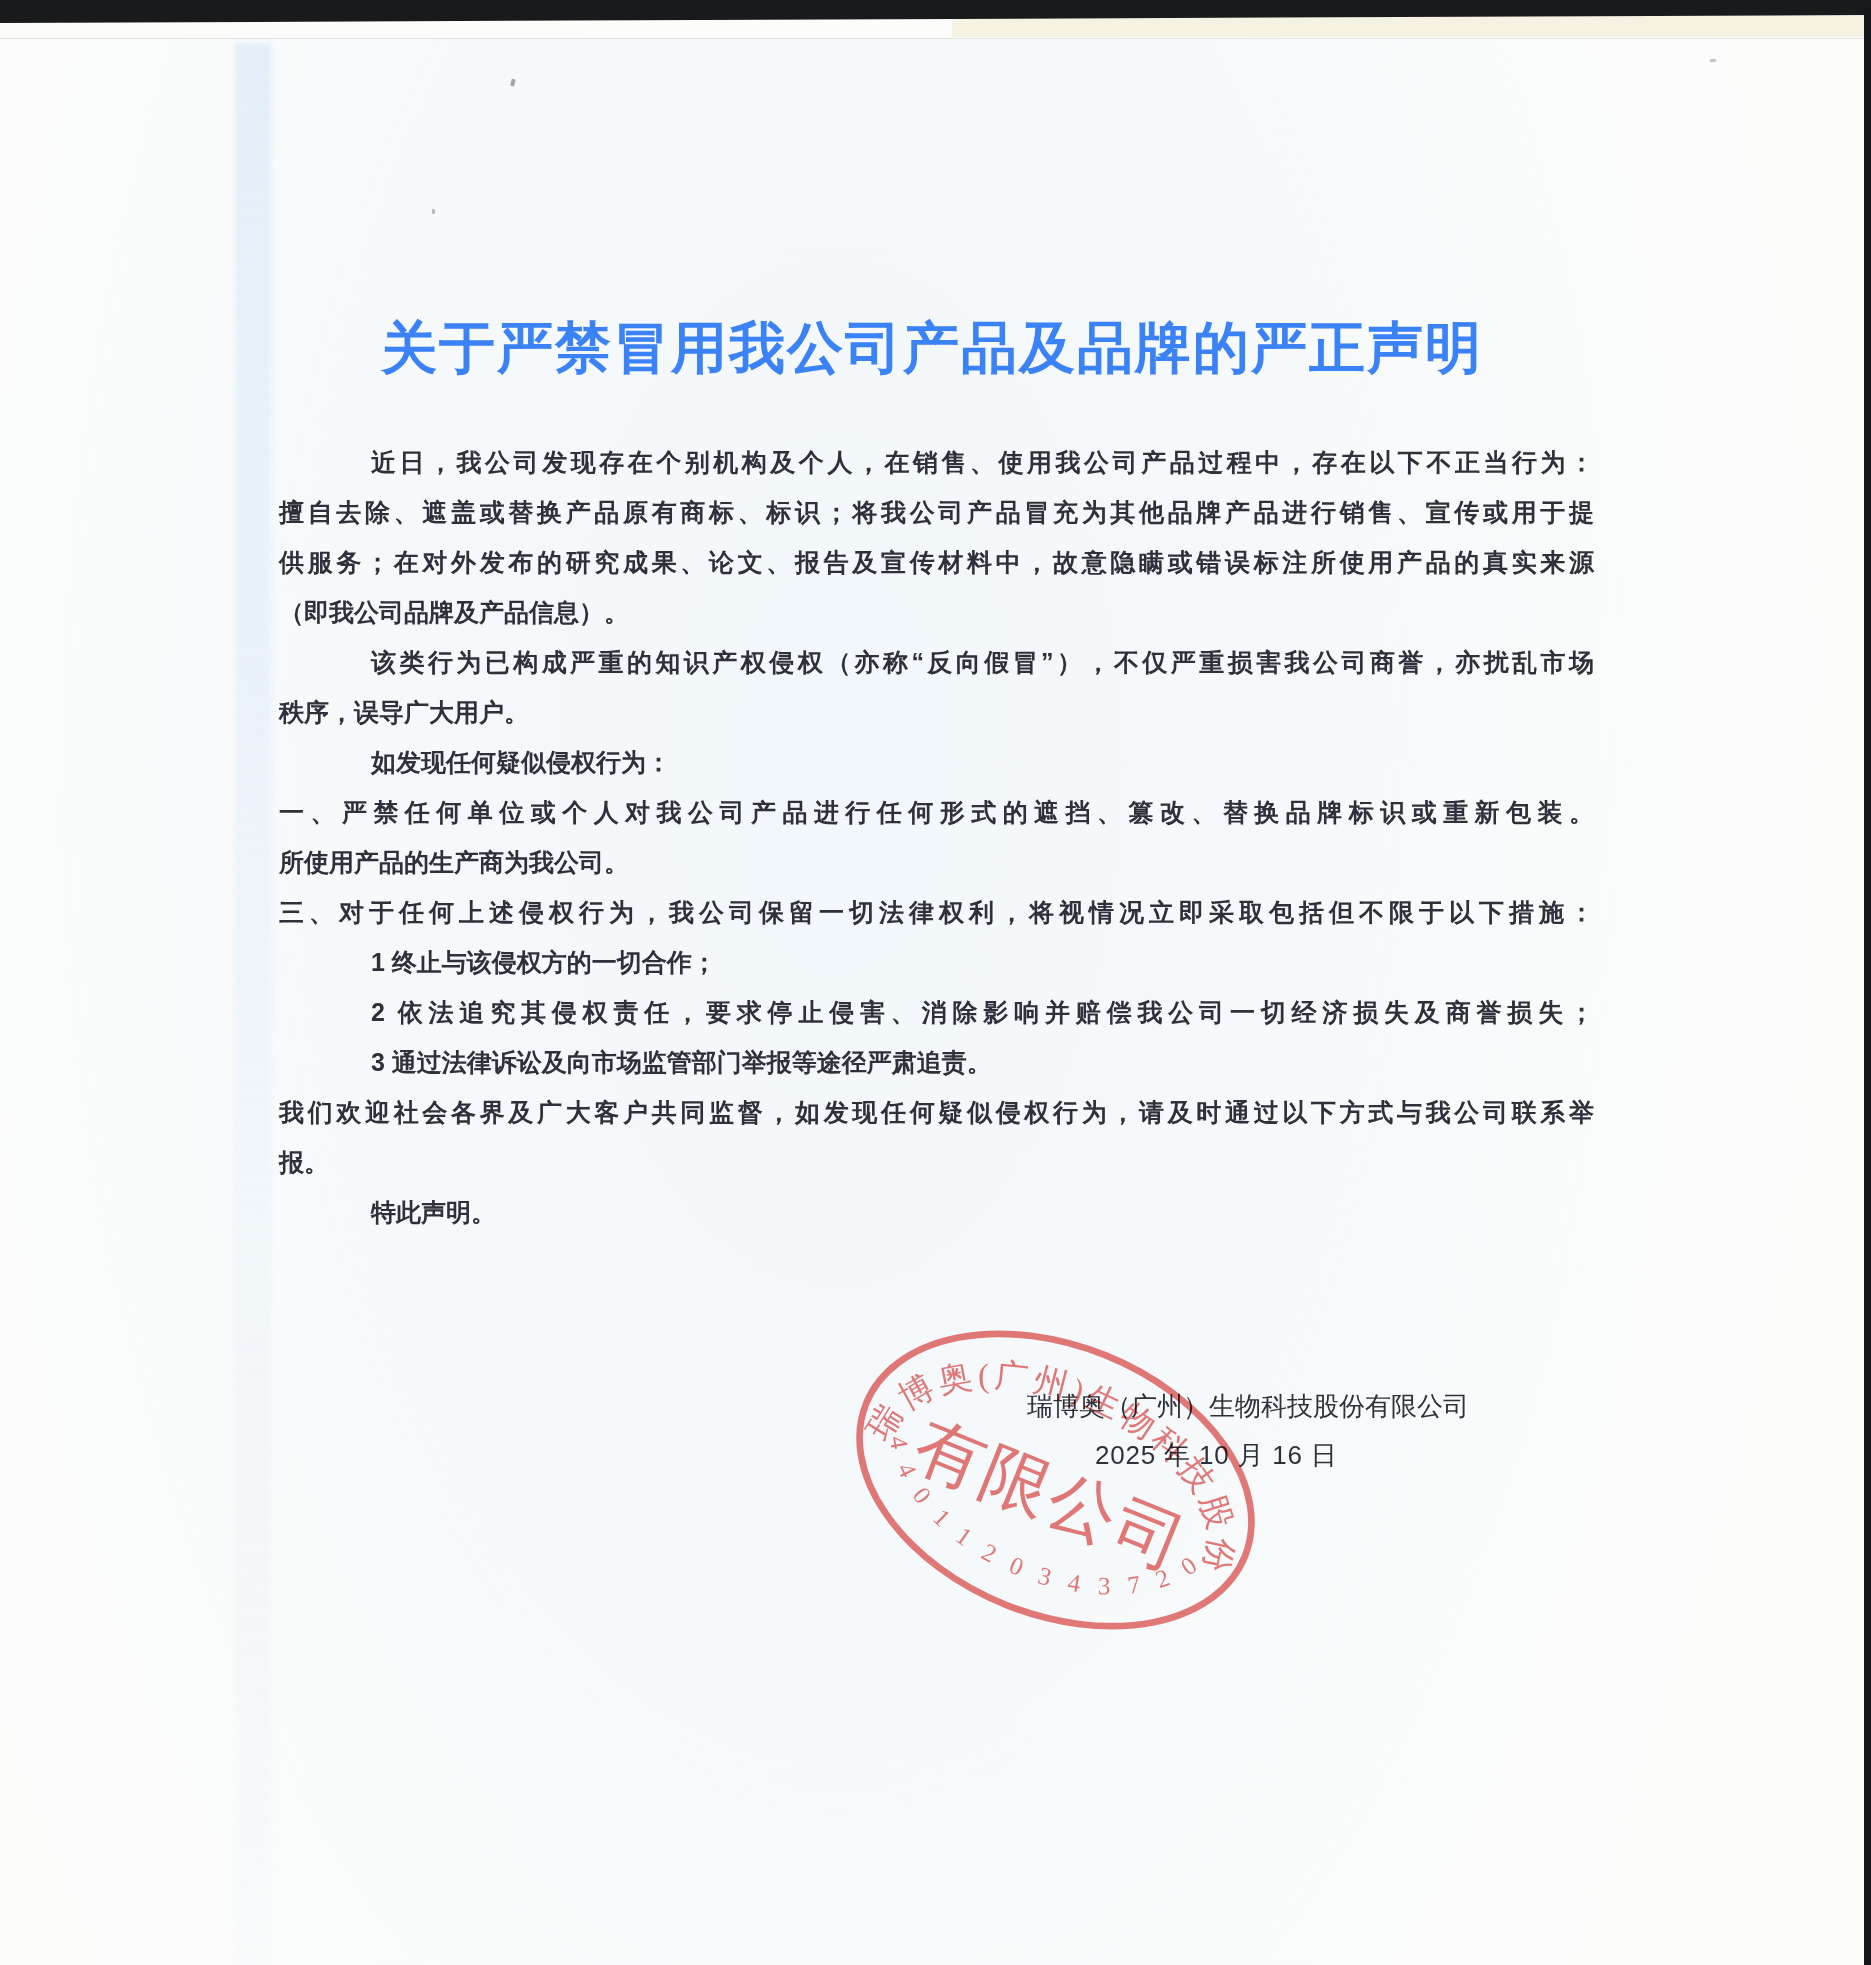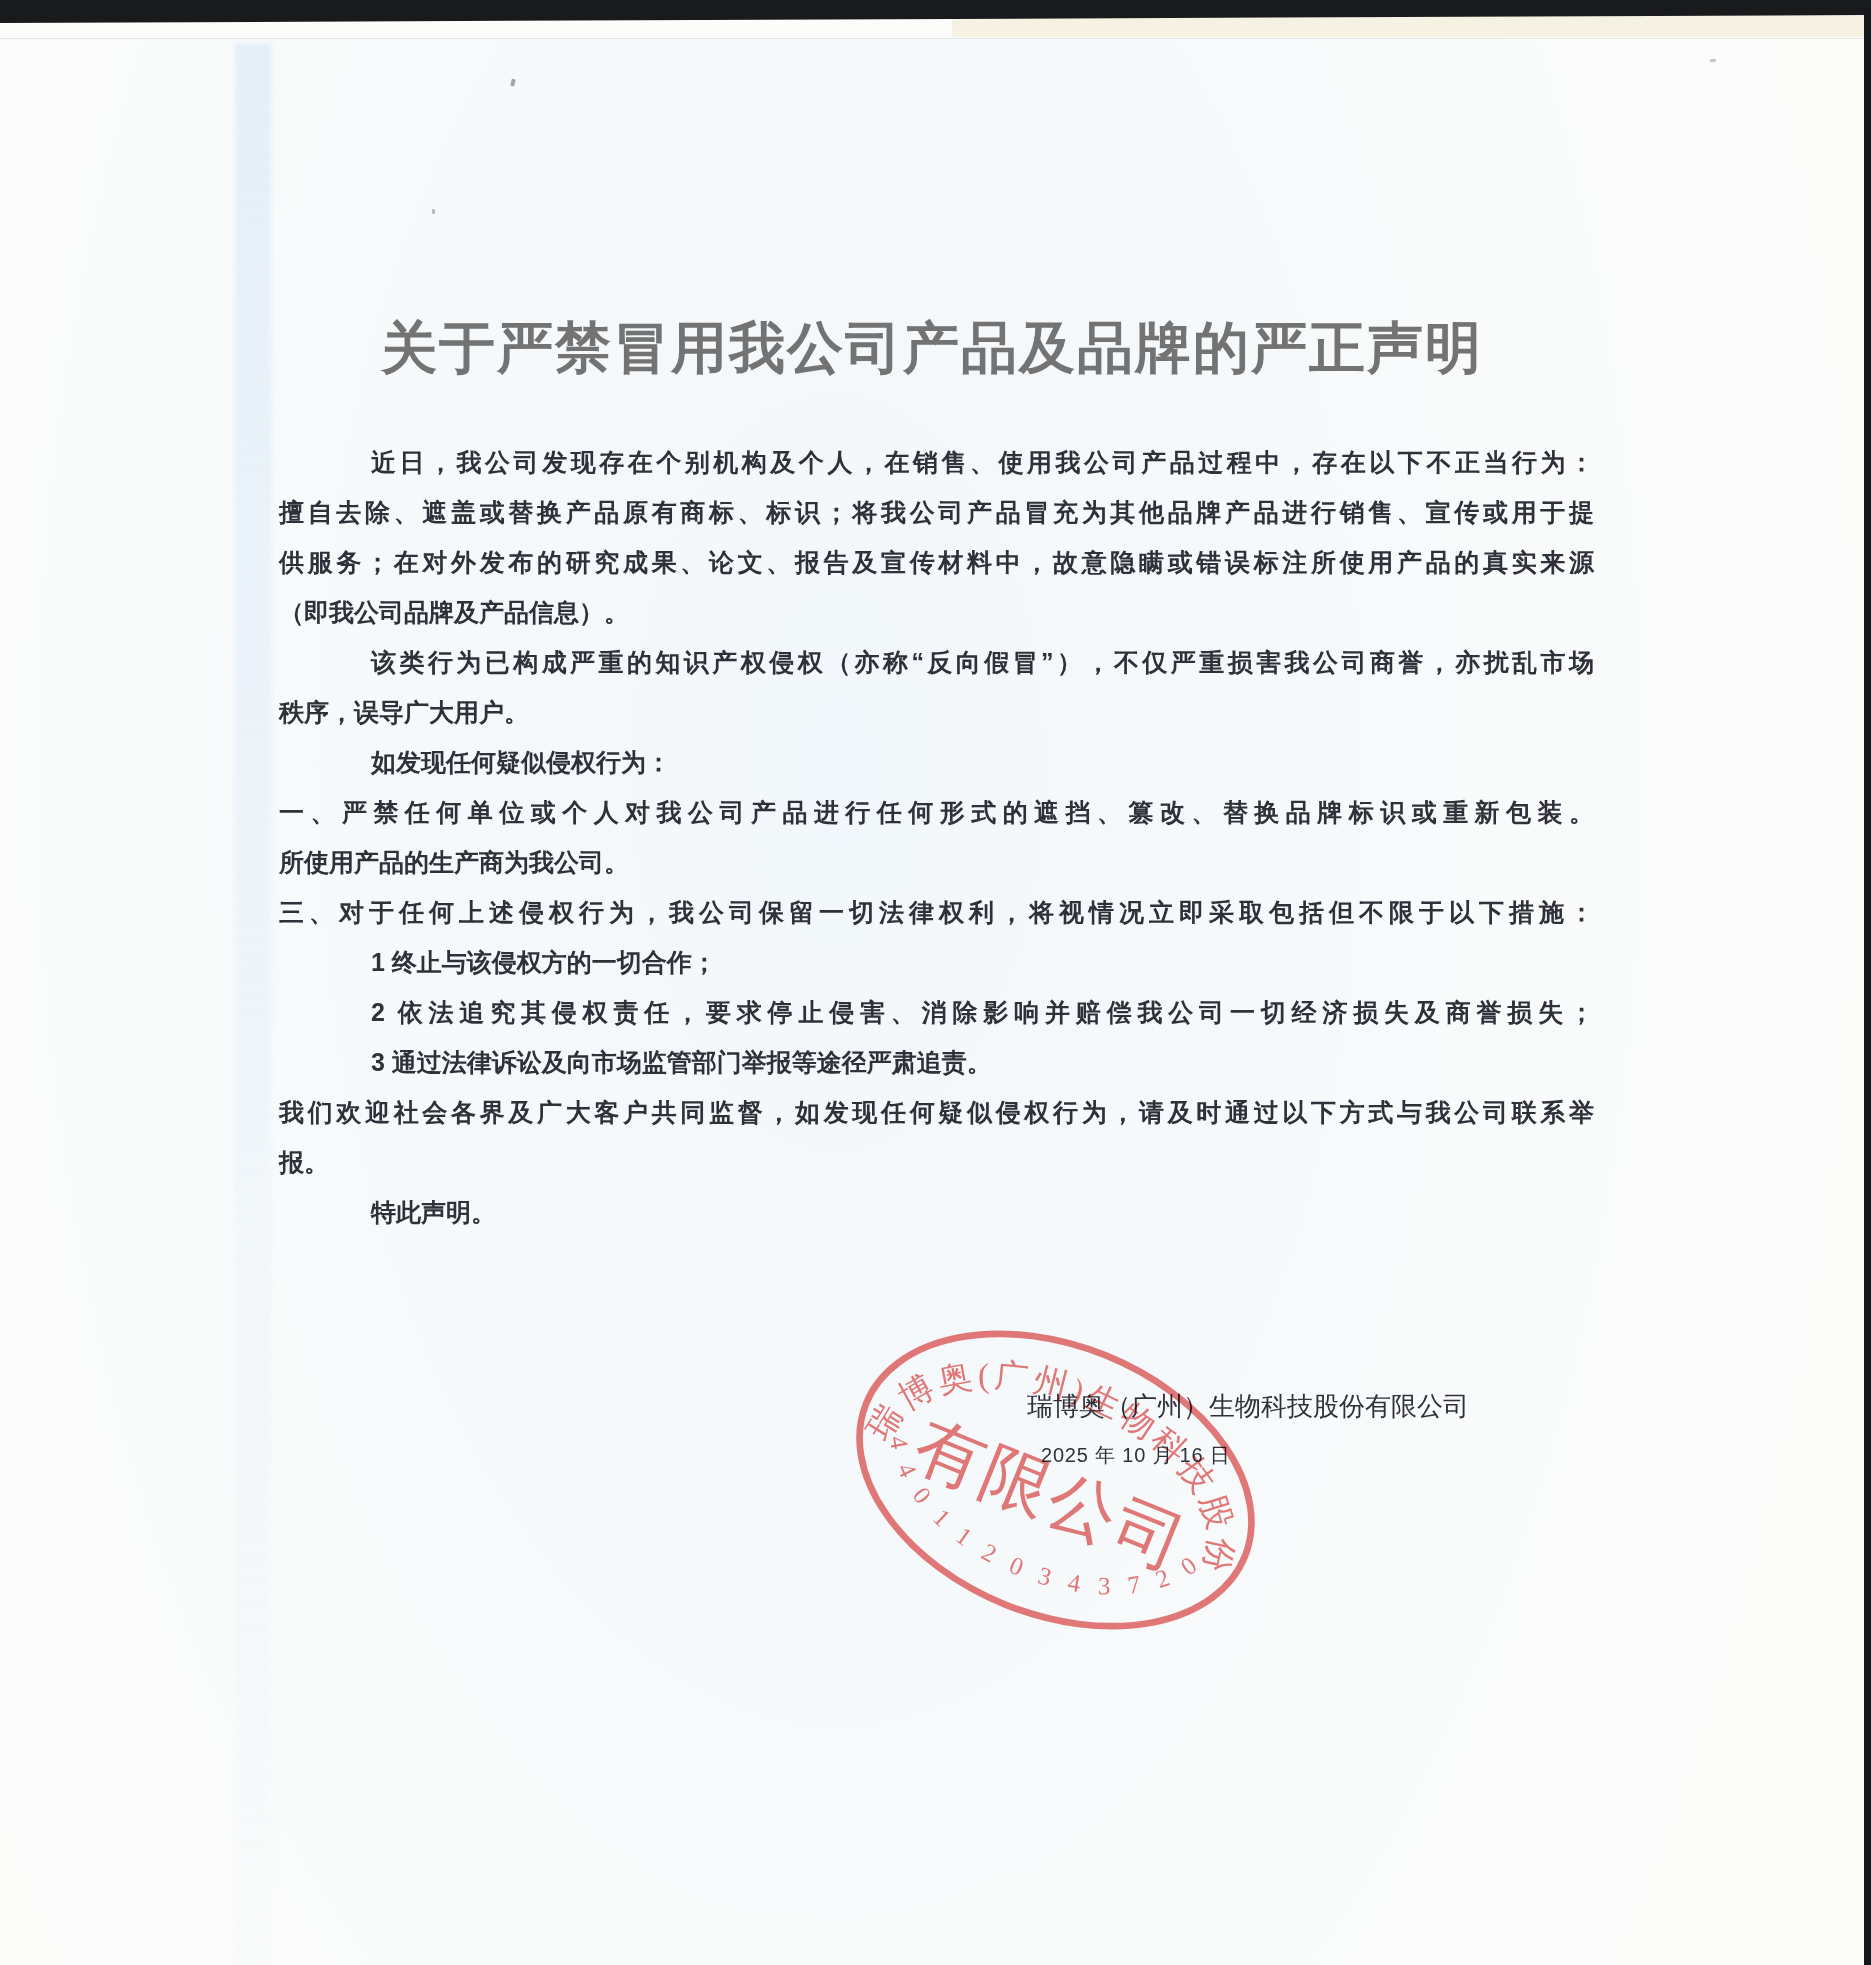--- a/index.html
+++ b/index.html
@@ -21,28 +21,28 @@
     background:radial-gradient(ellipse at 45% 28%,rgba(233,243,251,.55),rgba(255,255,255,0) 70%);}
   .streak{position:absolute;left:235px;top:43px;width:36px;height:2201px;filter:blur(2.8px);
     background:linear-gradient(180deg,rgba(203,224,245,.45),rgba(214,234,250,.18) 55%,rgba(220,238,252,0));}
   .speck{position:absolute;background:#5d5e66;border-radius:0.8px;}
   .sp1{left:511px;top:79px;width:3.5px;height:6.7px;opacity:.55;transform:rotate(14deg);}
   .sp2{left:1710px;top:59px;width:5.5px;height:3.1px;opacity:.35;transform:rotate(-8deg);}
   .sp3{left:432px;top:209px;width:2.8px;height:5.1px;opacity:.4;}
   
   .title{
     position:absolute;left:0;right:7.9px;top:314px;height:67px;line-height:67px;
-    text-align:center;font-size:56px;font-weight:600;letter-spacing:2px;color:#737373;
+    text-align:center;font-size:56px;font-weight:600;letter-spacing:2px;color:#3b82f6;
   }
   .lines{position:absolute;left:279px;top:437px;width:1315px;font-weight:bold;}
   .ln{height:50px;line-height:50px;font-size:25px;white-space:nowrap;color:#2f3039;}
   .ln.justify{white-space:normal;text-align:justify;text-align-last:justify;}
   .ln.indent{text-indent:92px;}
   .sig-company{position:absolute;left:983px;top:1381px;height:50px;line-height:50px;font-size:26px;margin-left:44px;}
-  .sig-date{position:absolute;left:1041px;top:1430px;height:50px;line-height:50px;font-size:20px;letter-spacing:0.8px;}
+  .sig-date{position:absolute;left:1095px;top:1430px;height:50px;line-height:50px;font-size:26px;letter-spacing:0.8px;}
   
   .seal{position:absolute;left:800px;top:1264px;width:511px;height:432px;
     mix-blend-mode:multiply;opacity:.84;}
   .seal text{fill:#e4605f;font-family:"Liberation Serif","DejaVu Serif",serif;}
 </style>
 </head>
 <body>
 
 <div>
 

